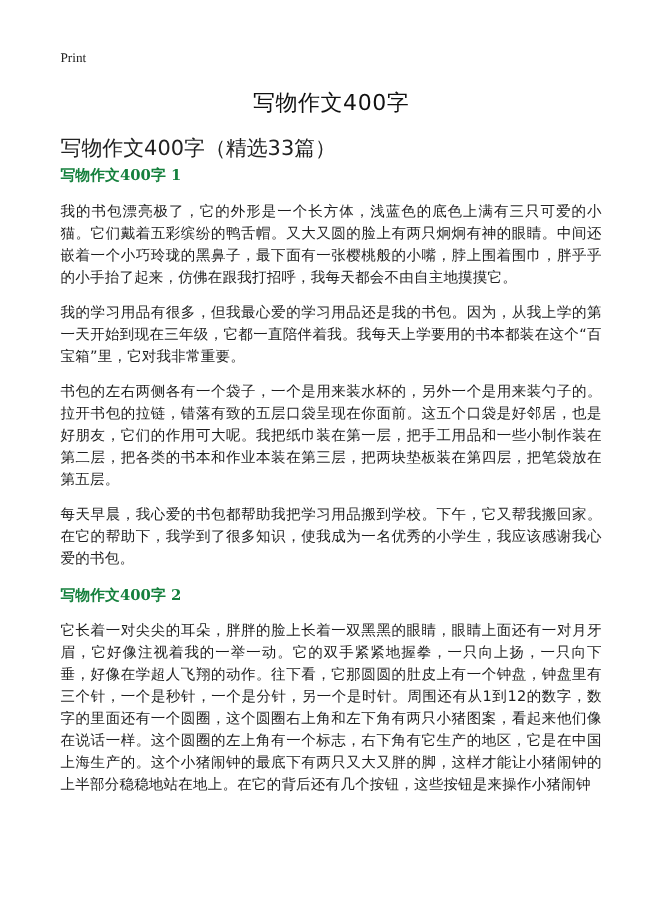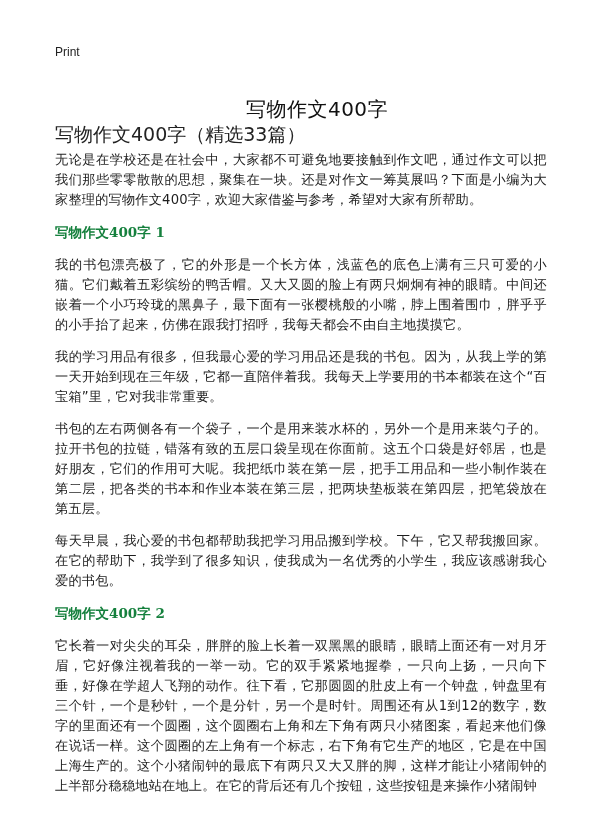--- a/index.html
+++ b/index.html
@@ -4,26 +4,26 @@
   <style>
     html, body { margin: 0; padding: 0; background: #ffffff; }
     body {
       width: 600px; height: 828px; overflow: hidden; position: relative;
       font-family: "DejaVu Sans", "Liberation Sans", sans-serif;
       color: #1a1a1a;
     }
     .page { position: absolute; left: 55px; top: 0; width: 492px; }
     .print-label {
       position: absolute; top: 45px; left: 0;
-      font-family: Liberation Sans, sans-serif;
+      font-family: Liberation Serif, serif;
       font-size: 12px; color: #222;
     }
     .doc-title {
       position: absolute; top: 80px; left: 0; width: 492px; text-align: center;
-      font-size: 20px; font-weight: normal; margin: 16px; color: #111; letter-spacing: 0.5px;
+      font-size: 20px; font-weight: normal; margin: 0; color: #111; letter-spacing: 0.5px;
     }
     .subtitle { position: absolute; top: 122px; left: 0; font-size: 19px; color: #222; }
     .content { position: absolute; top: 150px; left: 0; width: 492px; }
     p.para {
       margin: 0 0 12px 0; font-size: 13.2px; line-height: 20px;
       text-align: justify; color: #1e1e1e; letter-spacing: 0.2px;
     }
     h2.section {
       margin: 0 0 13px 0; font-size: 13.5px; font-weight: bold; line-height: 20px; color: #15803d;
       font-family: "DejaVu Serif", "Liberation Serif", serif;
@@ -31,21 +31,20 @@
   </style>
 </head>
 <body>
 
 <div class="page">
   <div class="print-label">Print</div>
   <h1 class="doc-title">写物作文400字</h1>
   <div class="subtitle">写物作文400字（精选33篇）</div>
 
   <div class="content">
-    <p class="para">无论是在学校还是在社会中，大家都不可避免地要接触到作文吧，通过作文可以把我们那些零零散散的思想，聚集在一块。还是对作文一筹莫展吗？下面是小编为大家整理的写物作文400字，欢迎大家借鉴与参考，希望对大家有所帮助。</p>
 
     <h2 class="section">写物作文400字 1</h2>
     <p class="para">我的书包漂亮极了，它的外形是一个长方体，浅蓝色的底色上满有三只可爱的小猫。它们戴着五彩缤纷的鸭舌帽。又大又圆的脸上有两只炯炯有神的眼睛。中间还嵌着一个小巧玲珑的黑鼻子，最下面有一张樱桃般的小嘴，脖上围着围巾，胖乎乎的小手抬了起来，仿佛在跟我打招呼，我每天都会不由自主地摸摸它。</p>
     <p class="para">我的学习用品有很多，但我最心爱的学习用品还是我的书包。因为，从我上学的第一天开始到现在三年级，它都一直陪伴着我。我每天上学要用的书本都装在这个“百宝箱”里，它对我非常重要。</p>
     <p class="para">书包的左右两侧各有一个袋子，一个是用来装水杯的，另外一个是用来装勺子的。拉开书包的拉链，错落有致的五层口袋呈现在你面前。这五个口袋是好邻居，也是好朋友，它们的作用可大呢。我把纸巾装在第一层，把手工用品和一些小制作装在第二层，把各类的书本和作业本装在第三层，把两块垫板装在第四层，把笔袋放在第五层。</p>
     <p class="para">每天早晨，我心爱的书包都帮助我把学习用品搬到学校。下午，它又帮我搬回家。在它的帮助下，我学到了很多知识，使我成为一名优秀的小学生，我应该感谢我心爱的书包。</p>
 
     <h2 class="section">写物作文400字 2</h2>
     <p class="para">它长着一对尖尖的耳朵，胖胖的脸上长着一双黑黑的眼睛，眼睛上面还有一对月牙眉，它好像注视着我的一举一动。它的双手紧紧地握拳，一只向上扬，一只向下垂，好像在学超人飞翔的动作。往下看，它那圆圆的肚皮上有一个钟盘，钟盘里有三个针，一个是秒针，一个是分针，另一个是时针。周围还有从1到12的数字，数字的里面还有一个圆圈，这个圆圈右上角和左下角有两只小猪图案，看起来他们像在说话一样。这个圆圈的左上角有一个标志，右下角有它生产的地区，它是在中国上海生产的。这个小猪闹钟的最底下有两只又大又胖的脚，这样才能让小猪闹钟的上半部分稳稳地站在地上。在它的背后还有几个按钮，这些按钮是来操作小猪闹钟</p>
   </div>

